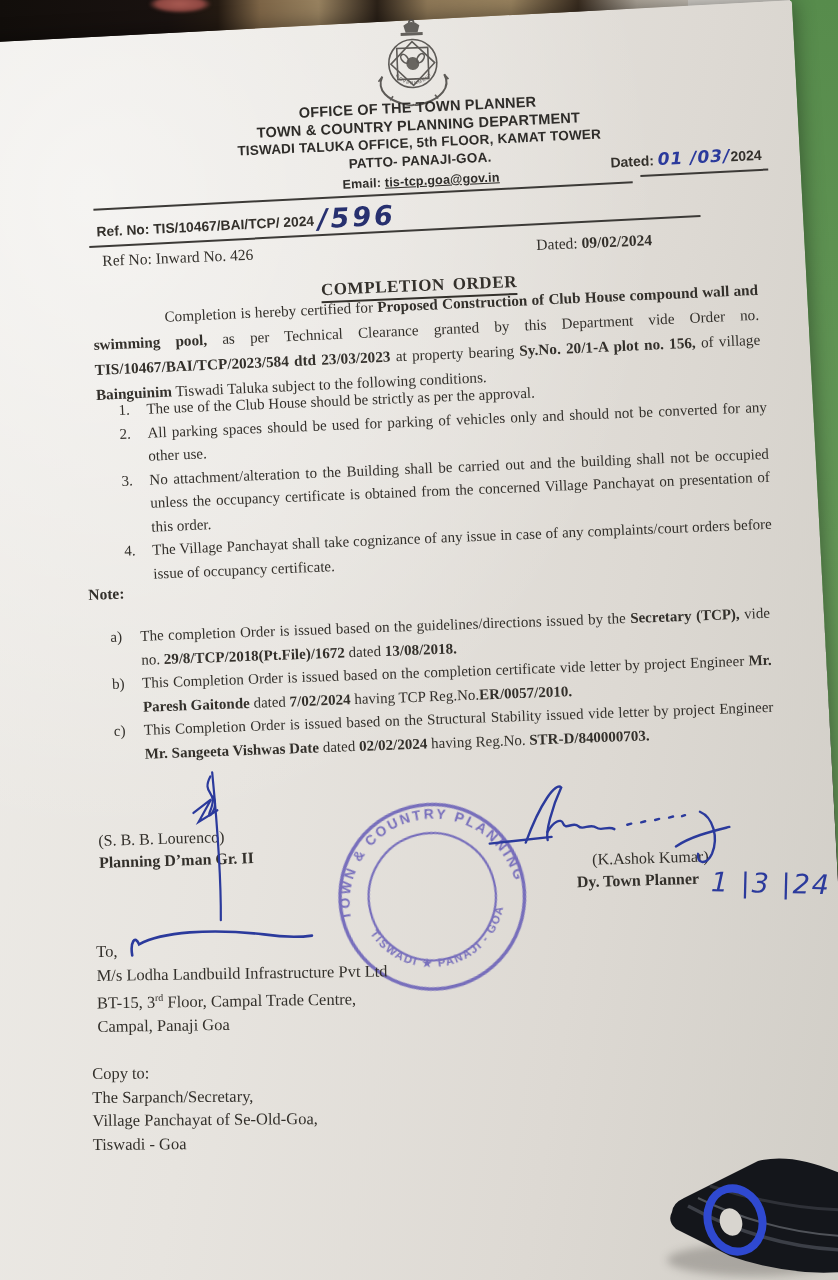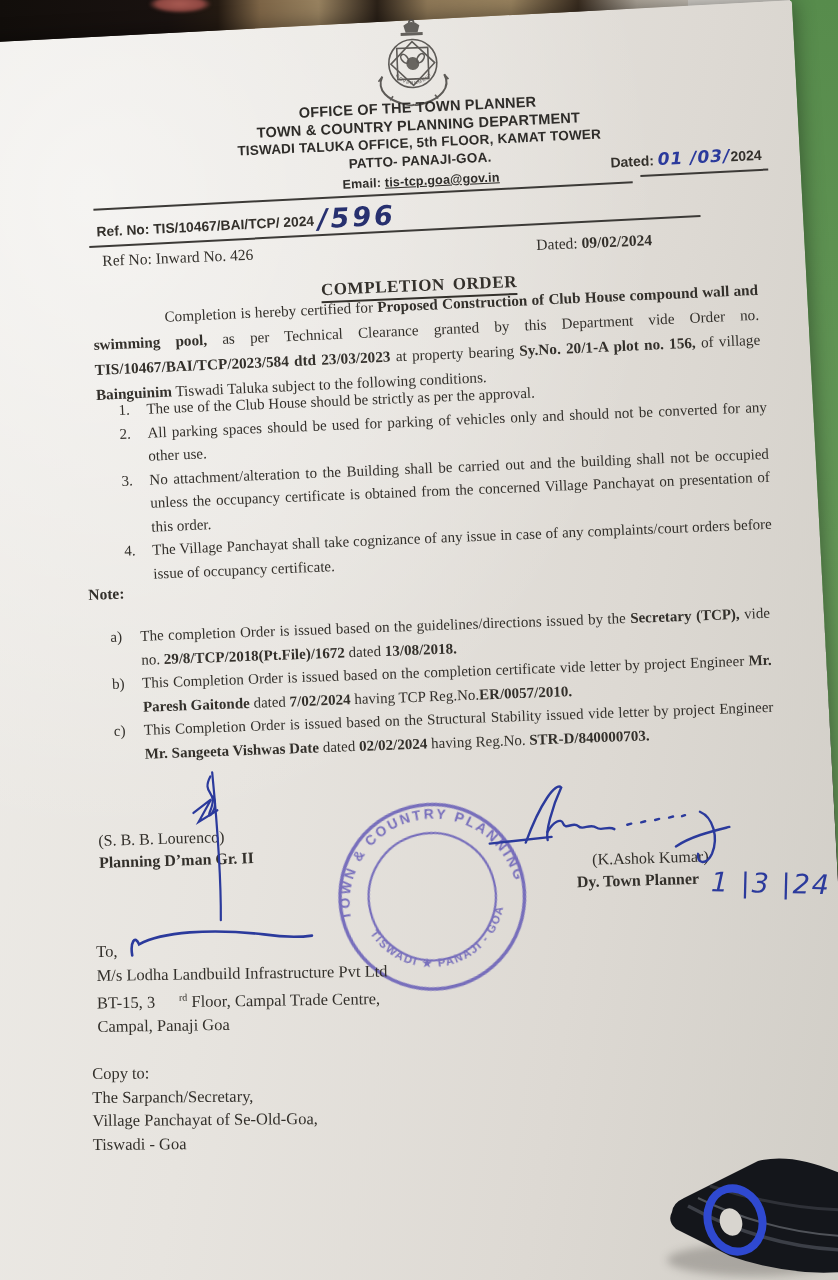--- a/index.html
+++ b/index.html
@@ -55,21 +55,21 @@
   .li .txt{flex:1;text-align:justify;}
   .noteli .num{flex:0 0 30px;}
   .notehead{font-size:15.5px;font-weight:bold;}
   
   .signame{font-size:16px;}
   .sigrole{font-size:16px;font-weight:bold;margin-top:4px;}
   .hwdate{font-size:27px;letter-spacing:2px;}
   svg.line-art{overflow:visible;}
   
   .addr{font-size:16.5px;line-height:23.5px;}
-  sup{font-size:10px;margin-left:24px;}
+  sup{font-size:10px;}
 </style>
 </head>
 <body>
 
 <div class="scene">
   <div class="bg-top"></div>
   <div class="red-blob"></div>
   <div class="bg-sheet"></div>
   <div class="bg-green"></div>
   <div class="paper"></div>

